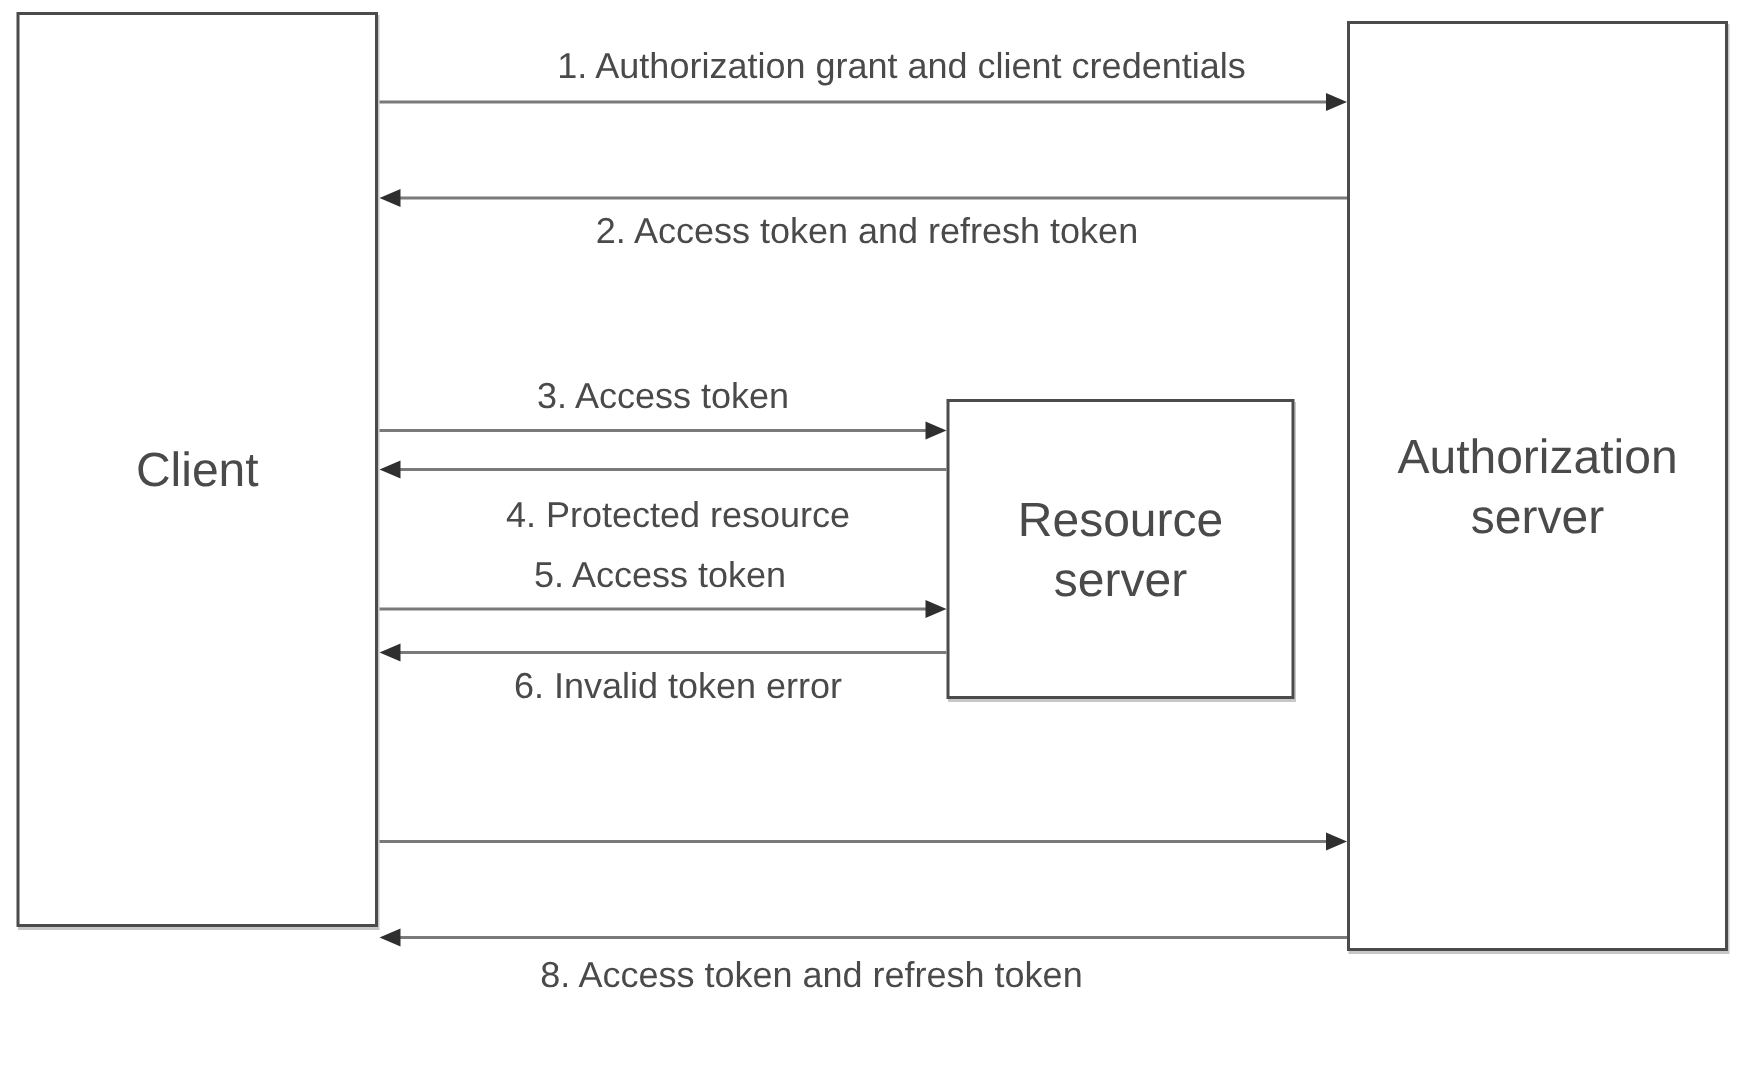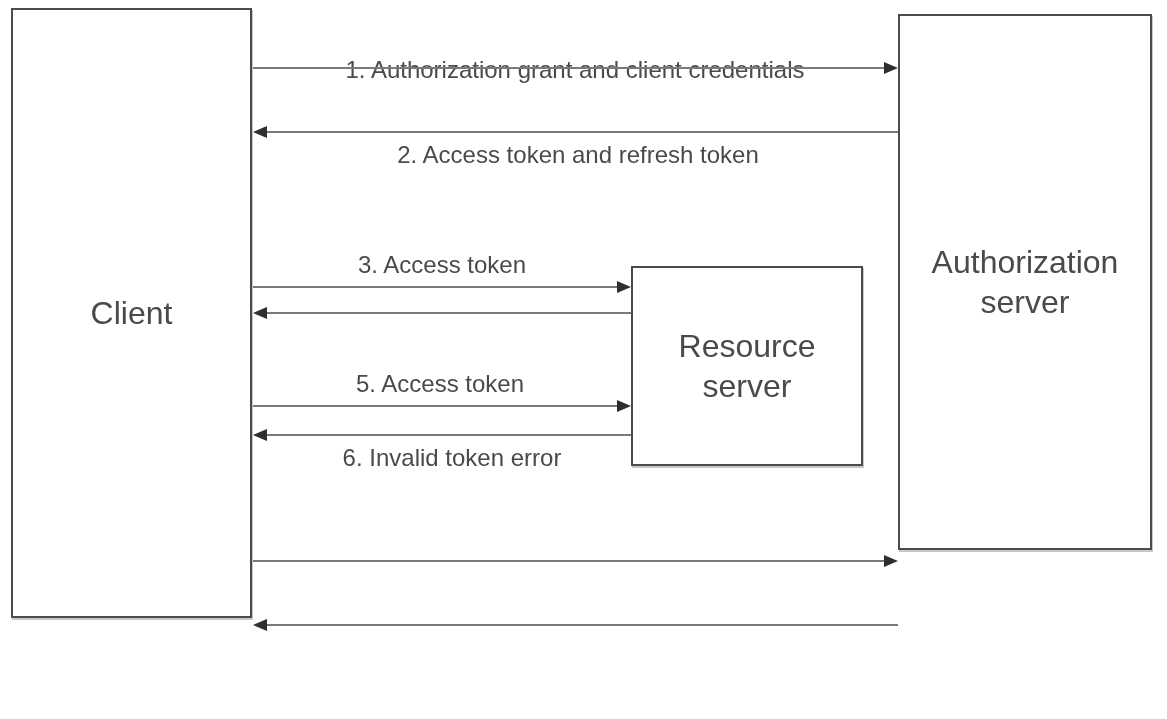--- a/index.html
+++ b/index.html
@@ -28,21 +28,21 @@
   }
   .box-label {
     font-size: 32px;
     line-height: 1.25;
     color: #4a4a4a;
     text-align: center;
   }
   .box-label.wrap { max-width: 200px; }
   .client   { left: 11px;  top: 8px;   width: 241px; height: 610px; }
   .resource { left: 631px; top: 266px; width: 232px; height: 200px; }
-  .auth     { left: 898px; top: 14px;  width: 254px; height: 536px; }
+  .auth     { left: 898px; top: 14px;  width: 254px; height: 620px; }
 
   
   .arrow {
     position: absolute;
     height: 2px;
     background: #7a7a7a;
   }
   .arrow .head {
     position: absolute;
     width: 0;
@@ -71,21 +71,21 @@
   .a8 { left: 266px; top: 624px; width: 632px; }
 
   
   .msg-label {
     position: absolute;
     transform: translate(-50%, -50%);
     white-space: nowrap;
     font-size: 24px;
     color: #4a4a4a;
   }
-  .l1 { left: 575px; top: 45px; margin-top: 25px; }
+  .l1 { left: 601px; top: 45px; }
   .l2 { left: 578px; top: 155px; }
   .l3 { left: 442px; top: 265px; }
   .l4 { left: 452px; top: 344px; }
   .l5 { left: 440px; top: 384px; }
   .l6 { left: 452px; top: 458px; }
   .l7 { left: 540px; top: 536px; }
   .l8 { left: 541px; top: 651px; }
 </style>
 </head>
 <body>
@@ -113,32 +113,34 @@
   <div class="msg-label l2">2. Access token and refresh token</div>
 
   <div class="msg-label l3">3. Access token</div>
   <div class="arrow right a3">
       <i class="head"></i>
     </div>
 
   <div class="arrow left a4">
       <i class="head"></i>
     </div>
+  <div class="msg-label l4">4. Protected resource</div>
 
   <div class="msg-label l5">5. Access token</div>
   <div class="arrow right a5">
       <i class="head"></i>
     </div>
 
   <div class="arrow left a6">
       <i class="head"></i>
     </div>
   <div class="msg-label l6">6. Invalid token error</div>
 
   <div class="arrow right a7">
       <i class="head"></i>
     </div>
 
   <div class="arrow left a8">
       <i class="head"></i>
     </div>
+  <div class="msg-label l8">8. Access token and refresh token</div>
 
 </div>
 
 </body></html>

